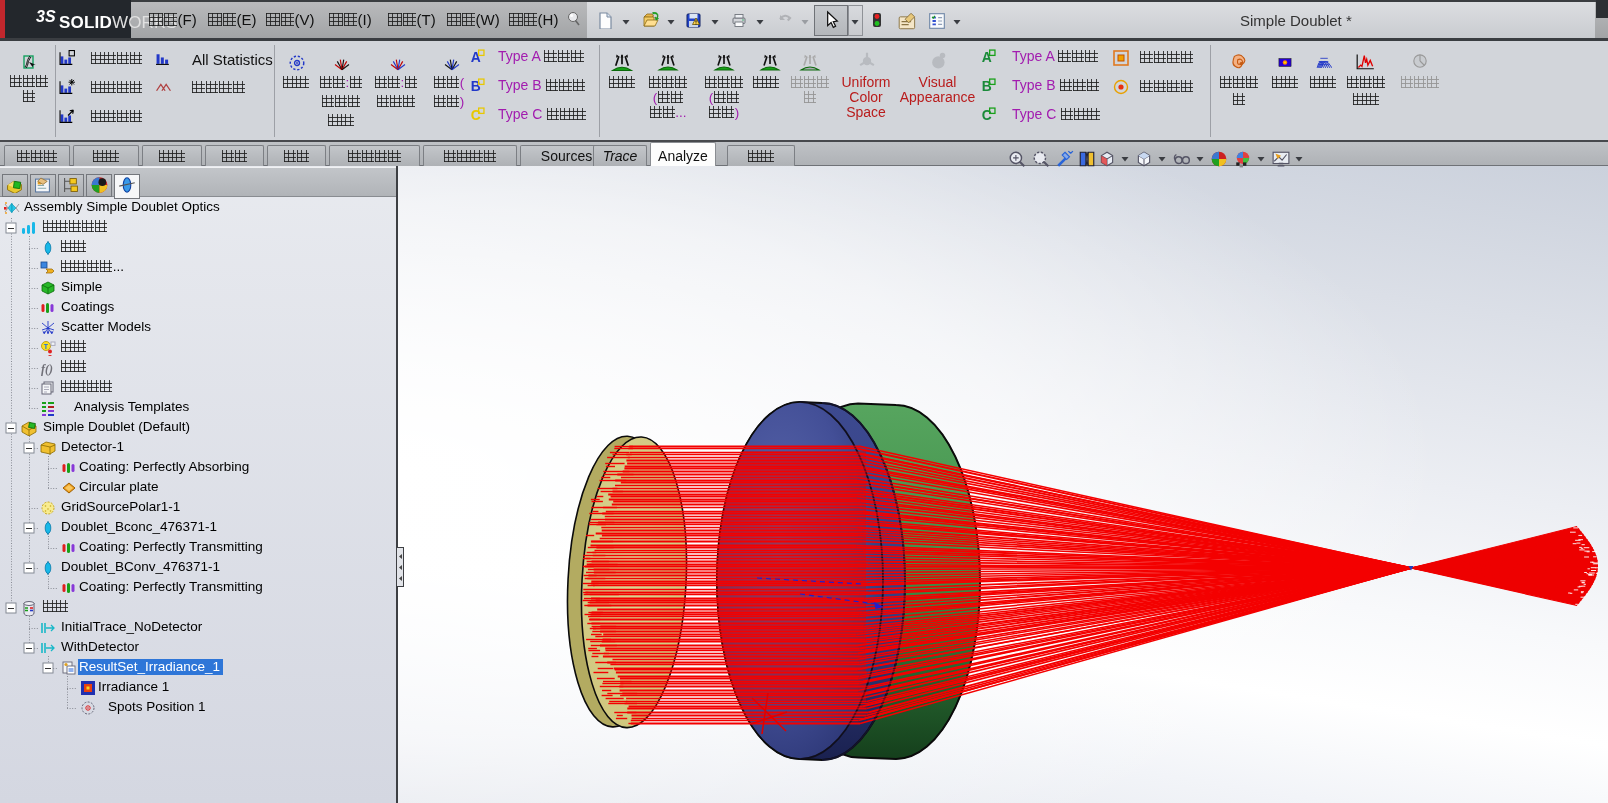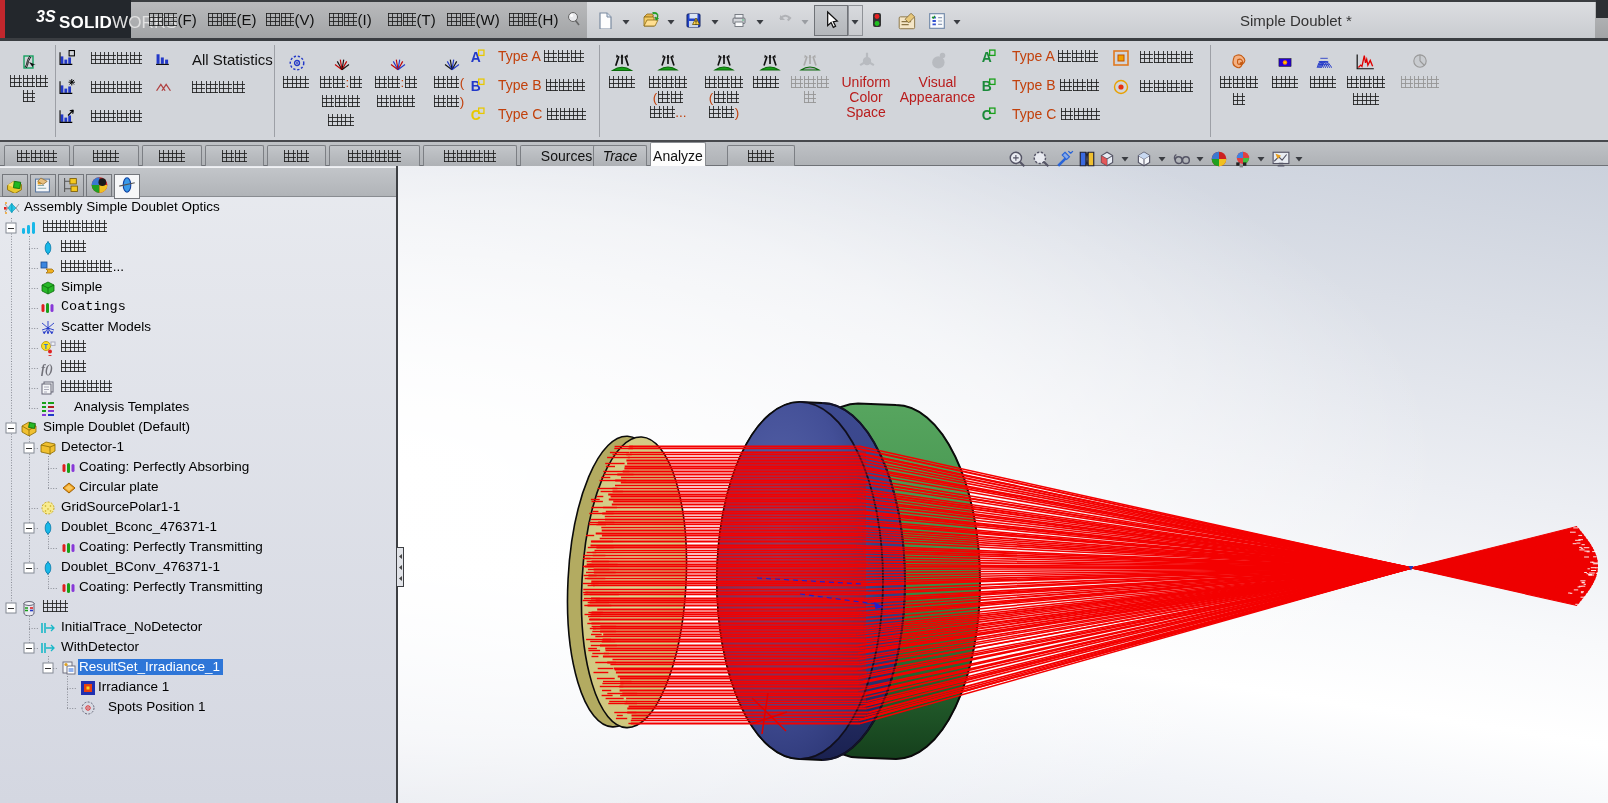--- a/index.html
+++ b/index.html
@@ -15,21 +15,21 @@
   repeating-linear-gradient(90deg,rgba(150,150,150,0.9) 0 1px,rgba(0,0,0,0) 1px 4.3px);}
 #titlebar{left:0;top:0;width:1608px;height:41px;background:linear-gradient(#b9babc,#a0a2a4);border-top:2px solid #3a3d40;}
 #tbright{left:587px;top:2px;width:1008px;height:36px;background:linear-gradient(#dcdee1,#c9ccd0);}
 #tbcorner{left:1596px;top:0;width:12px;height:18px;background:#2c2f33;}
 #logo{left:0;top:0;width:131px;height:39px;background:#23272c;}
 #logored{left:0;top:0;width:5px;height:39px;background:#c1272d;}
 .menuitem{position:absolute;top:11px;font-size:15px;color:#111;white-space:nowrap;}
 #doctitle{left:1240px;top:12px;font-size:15px;color:#333;position:absolute;}
 #ribbon{left:0;top:41px;width:1608px;height:101px;background:#d2d5da;border-bottom:2px solid #47494d;}
 .rdiv{position:absolute;top:4px;height:92px;width:1px;background:#9da0a6;}
-.rlbl{position:absolute;font-size:13.5px;color:#c2410c;text-align:center;line-height:15px;white-space:nowrap;}
+.rlbl{position:absolute;font-size:13.5px;color:#a21caf;text-align:center;line-height:15px;white-space:nowrap;}
 
 
 .gray{color:#b91c1c;}
 .rlat{position:absolute;font-size:14px;color:#111;white-space:nowrap;}
 #tabstrip{left:0;top:142px;width:1608px;height:24px;background:linear-gradient(#bfc2c6,#afb2b6);border-bottom:1px solid #6f7277;}
 .tab{position:absolute;top:145px;height:21px;background:linear-gradient(#c3c6ca,#aeb1b5);border:1px solid #7c7f84;border-bottom:none;border-radius:2px 2px 0 0;font-size:14px;color:#111;text-align:center;line-height:20px;}
 .tab.active{background:#fdfdfd;top:142px;height:24px;line-height:26px;border-color:#8a8d92;}
 #panel{left:0;top:166px;width:396px;height:637px;background:linear-gradient(#e8eaef,#d4d7e1);}
 #panelborder{left:396px;top:166px;width:2px;height:637px;background:#3d3f43;}
 #viewport{left:398px;top:166px;width:1210px;height:637px;
@@ -336,21 +336,21 @@
 <div id="tabstrip" class="abs"></div>
 <div class="tab" style="left:4px;width:66px;"><i class="cj"></i><i class="cj"></i><i class="cj"></i></div>
 <div class="tab" style="left:73px;width:66px;"><i class="cj"></i><i class="cj"></i></div>
 <div class="tab" style="left:142px;width:60px;"><i class="cj"></i><i class="cj"></i></div>
 <div class="tab" style="left:205px;width:59px;"><i class="cj"></i><i class="cj"></i></div>
 <div class="tab" style="left:267px;width:59px;"><i class="cj"></i><i class="cj"></i></div>
 <div class="tab" style="left:329px;width:91px;"><i class="cj"></i><i class="cj"></i><i class="cj"></i><i class="cj"></i></div>
 <div class="tab" style="left:423px;width:94px;"><i class="cj"></i><i class="cj"></i><i class="cj"></i><i class="cj"></i></div>
 <div class="tab" style="left:520px;width:93px;">Sources</div>
 <div class="tab" style="left:593px;width:54px;font-style:italic;">Trace</div>
-<div class="tab active" style="left:650px;width:56px;">Analyze</div>
+<div class="tab active" style="left:650px;width:66px;">Analyze</div>
 <div class="tab" style="left:727px;width:68px;"><i class="cj"></i><i class="cj"></i></div>
 <div id="panel" class="abs"></div>
 <div id="panelborder" class="abs"></div>
 <div id="viewport" class="abs"></div>
 <div class="abs" style="left:0;top:167px;width:396px;height:30px;background:linear-gradient(#c2c5c9,#b1b4b8);border-bottom:1px solid #898c91;border-top:1px solid #f0f1f3;"></div>
 <div class="ptab" style="left:2px;width:26px;"></div>
 <div class="ptab" style="left:30px;width:26px;"></div>
 <div class="ptab" style="left:58px;width:26px;"></div>
 <div class="ptab" style="left:86px;width:26px;"></div>
 <div class="ptab active" style="left:114px;width:26px;"></div>
@@ -458,21 +458,21 @@
 <svg class="abs" style="left:40px;top:280px;z-index:4" width="16" height="16" viewBox="0 0 16 16">
     <path d="M2 5 l6 -3 6 3 0 6 -6 3 -6 -3z" fill="#28b828" stroke="#0a6a0a" stroke-width="0.8"></path>
     <path d="M2 5 l6 3 6 -3 M8 8 v6" stroke="#0a6a0a" stroke-width="0.8" fill="none"></path>
   </svg>
 <div class="trow" style="left:61px;top:279px;z-index:4;">Simple</div>
 <svg class="abs" style="left:40px;top:300px;z-index:4" width="16" height="16" viewBox="0 0 16 16">
     <rect x="1.5" y="4" width="3" height="8" rx="1.5" fill="#e02020"></rect>
     <rect x="6" y="3" width="3" height="10" rx="1.5" fill="#18a018"></rect>
     <rect x="10.5" y="4" width="3" height="8" rx="1.5" fill="#8838d8"></rect>
   </svg>
-<div class="trow" style="left:61px;top:299px;z-index:4;font-family:Liberation Mono, monospace;">Coatings</div>
+<div class="trow" style="left:61px;top:299px;z-index:4;">Coatings</div>
 <svg class="abs" style="left:40px;top:320px;z-index:4" width="16" height="16" viewBox="0 0 16 16">
     <path d="M8 8 L2 3 M8 8 L8 1 M8 8 L14 3 M8 8 L2 10 M8 8 L14 10 M8 8 L4 14 M8 8 L8 14 M8 8 L12 14" stroke="#2238c8" stroke-width="0.9"></path>
     <path d="M4 14 l-1.5 -2.5 3 0z M8 14 l-1.5 -2.5 3 0z M12 14 l-1.5 -2.5 3 0z" fill="#2238c8"></path>
   </svg>
 <div class="trow" style="left:61px;top:319px;z-index:4;">Scatter Models</div>
 <svg class="abs" style="left:40px;top:340px;z-index:4" width="16" height="16" viewBox="0 0 16 16">
     <circle cx="6" cy="6" r="4.5" fill="#f8e020" stroke="#b89000" stroke-width="0.8"></circle>
     <text x="3.8" y="9" font-size="7" fill="#1a6ae8" font-weight="bold">T</text>
     <rect x="11" y="2" width="4" height="3.4" fill="#f0f4f8" stroke="#aab"></rect>
     <path d="M12 15 a2.5 2.5 0 0 1 -4 0z" fill="#e02020"></path>

